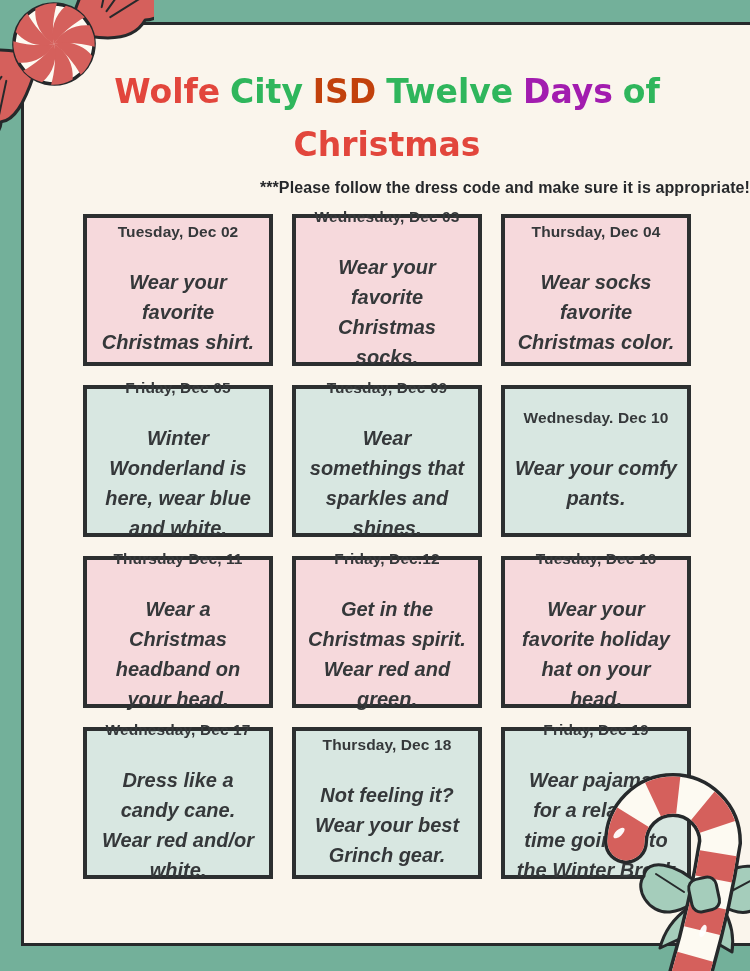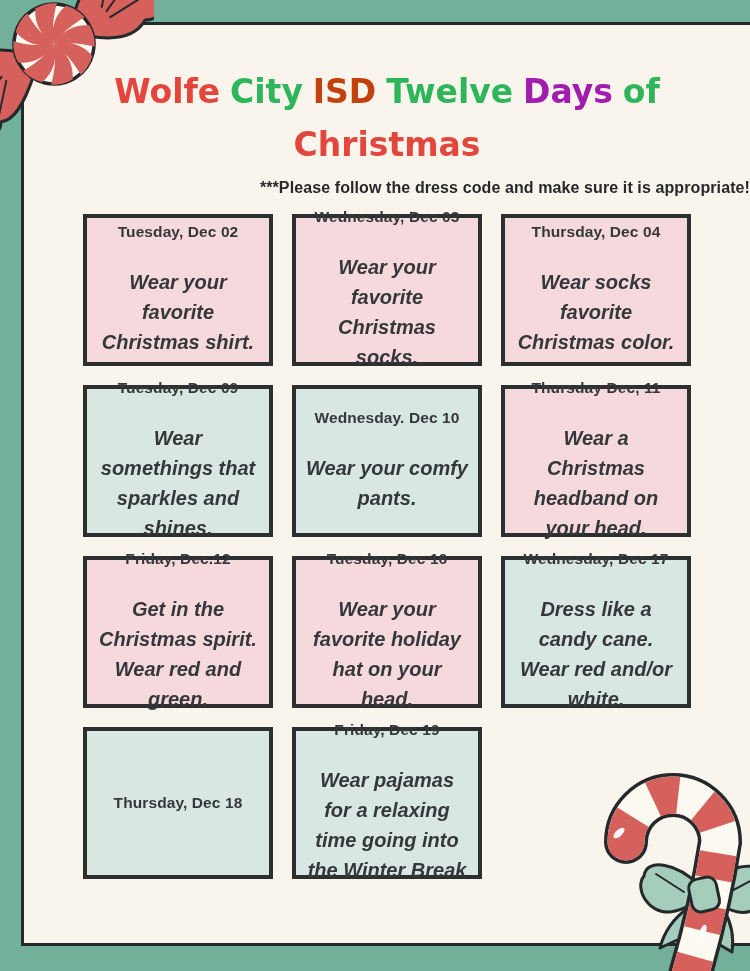--- a/index.html
+++ b/index.html
@@ -122,20 +122,24 @@
       <div class="card pink">
         <div class="card-date">Wednesday, Dec 03</div>
         <div class="card-text">Wear your favorite Christmas socks.</div>
       </div>
       <div class="card pink">
         <div class="card-date">Thursday, Dec 04</div>
         <div class="card-text">Wear socks favorite Christmas color.</div>
       </div>
 
       <div class="card mint">
+        <div class="card-date">Friday, Dec 05</div>
+        <div class="card-text">Winter Wonderland is here, wear blue and white.</div>
+      </div>
+      <div class="card mint">
         <div class="card-date">Tuesday, Dec 09</div>
         <div class="card-text">Wear somethings that sparkles and shines.</div>
       </div>
       <div class="card mint">
         <div class="card-date">Wednesday. Dec 10</div>
         <div class="card-text">Wear your comfy pants.</div>
       </div>
 
       <div class="card pink">
         <div class="card-date">Thursday Dec, 11</div>
@@ -149,20 +153,21 @@
         <div class="card-date">Tuesday, Dec 16</div>
         <div class="card-text">Wear your favorite holiday hat on your head.</div>
       </div>
 
       <div class="card mint">
         <div class="card-date">Wednesday, Dec 17</div>
         <div class="card-text">Dress like a candy cane. Wear red and/or white.</div>
       </div>
       <div class="card mint">
         <div class="card-date">Thursday, Dec 18</div>
+        <div class="card-text">Not feeling it? Wear your best Grinch gear.</div>
       </div>
       <div class="card mint">
         <div class="card-date">Friday, Dec 19</div>
         <div class="card-text">Wear pajamas for a relaxing time going into the Winter Break</div>
       </div>
 
     </div>
   </div>
 
   <svg class="deco peppermint" width="200" height="200" viewBox="0 0 200 200">

